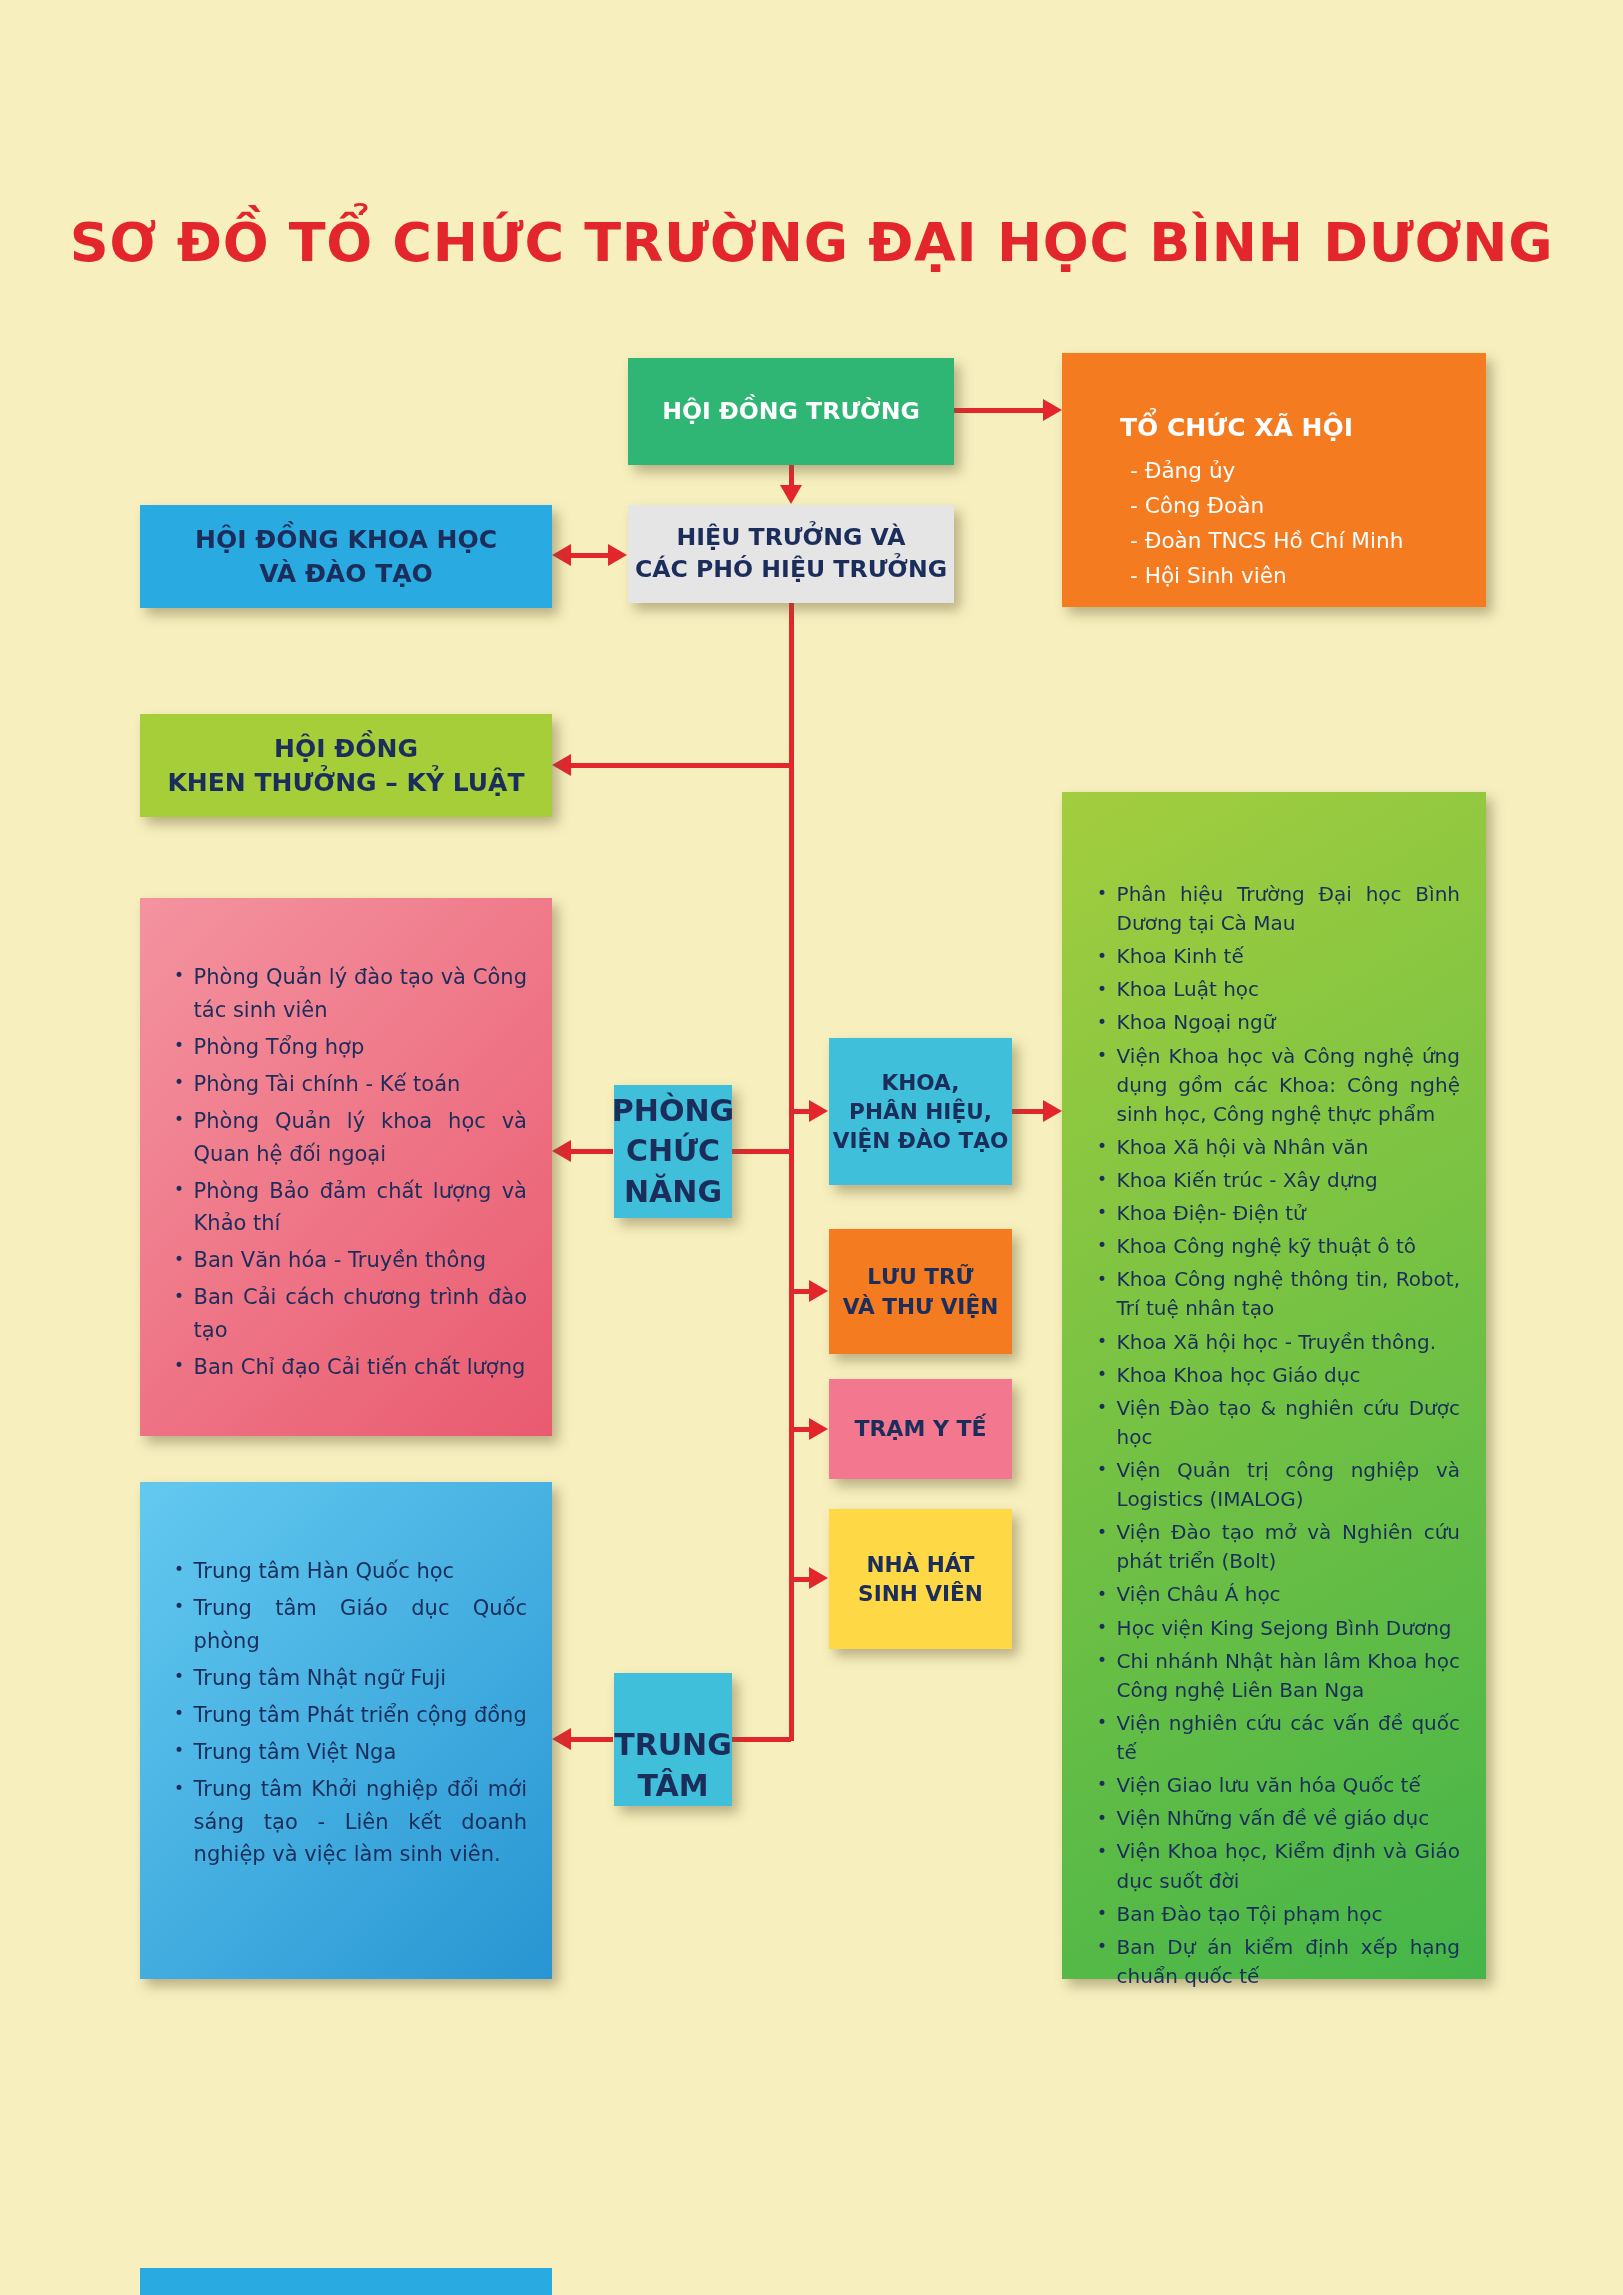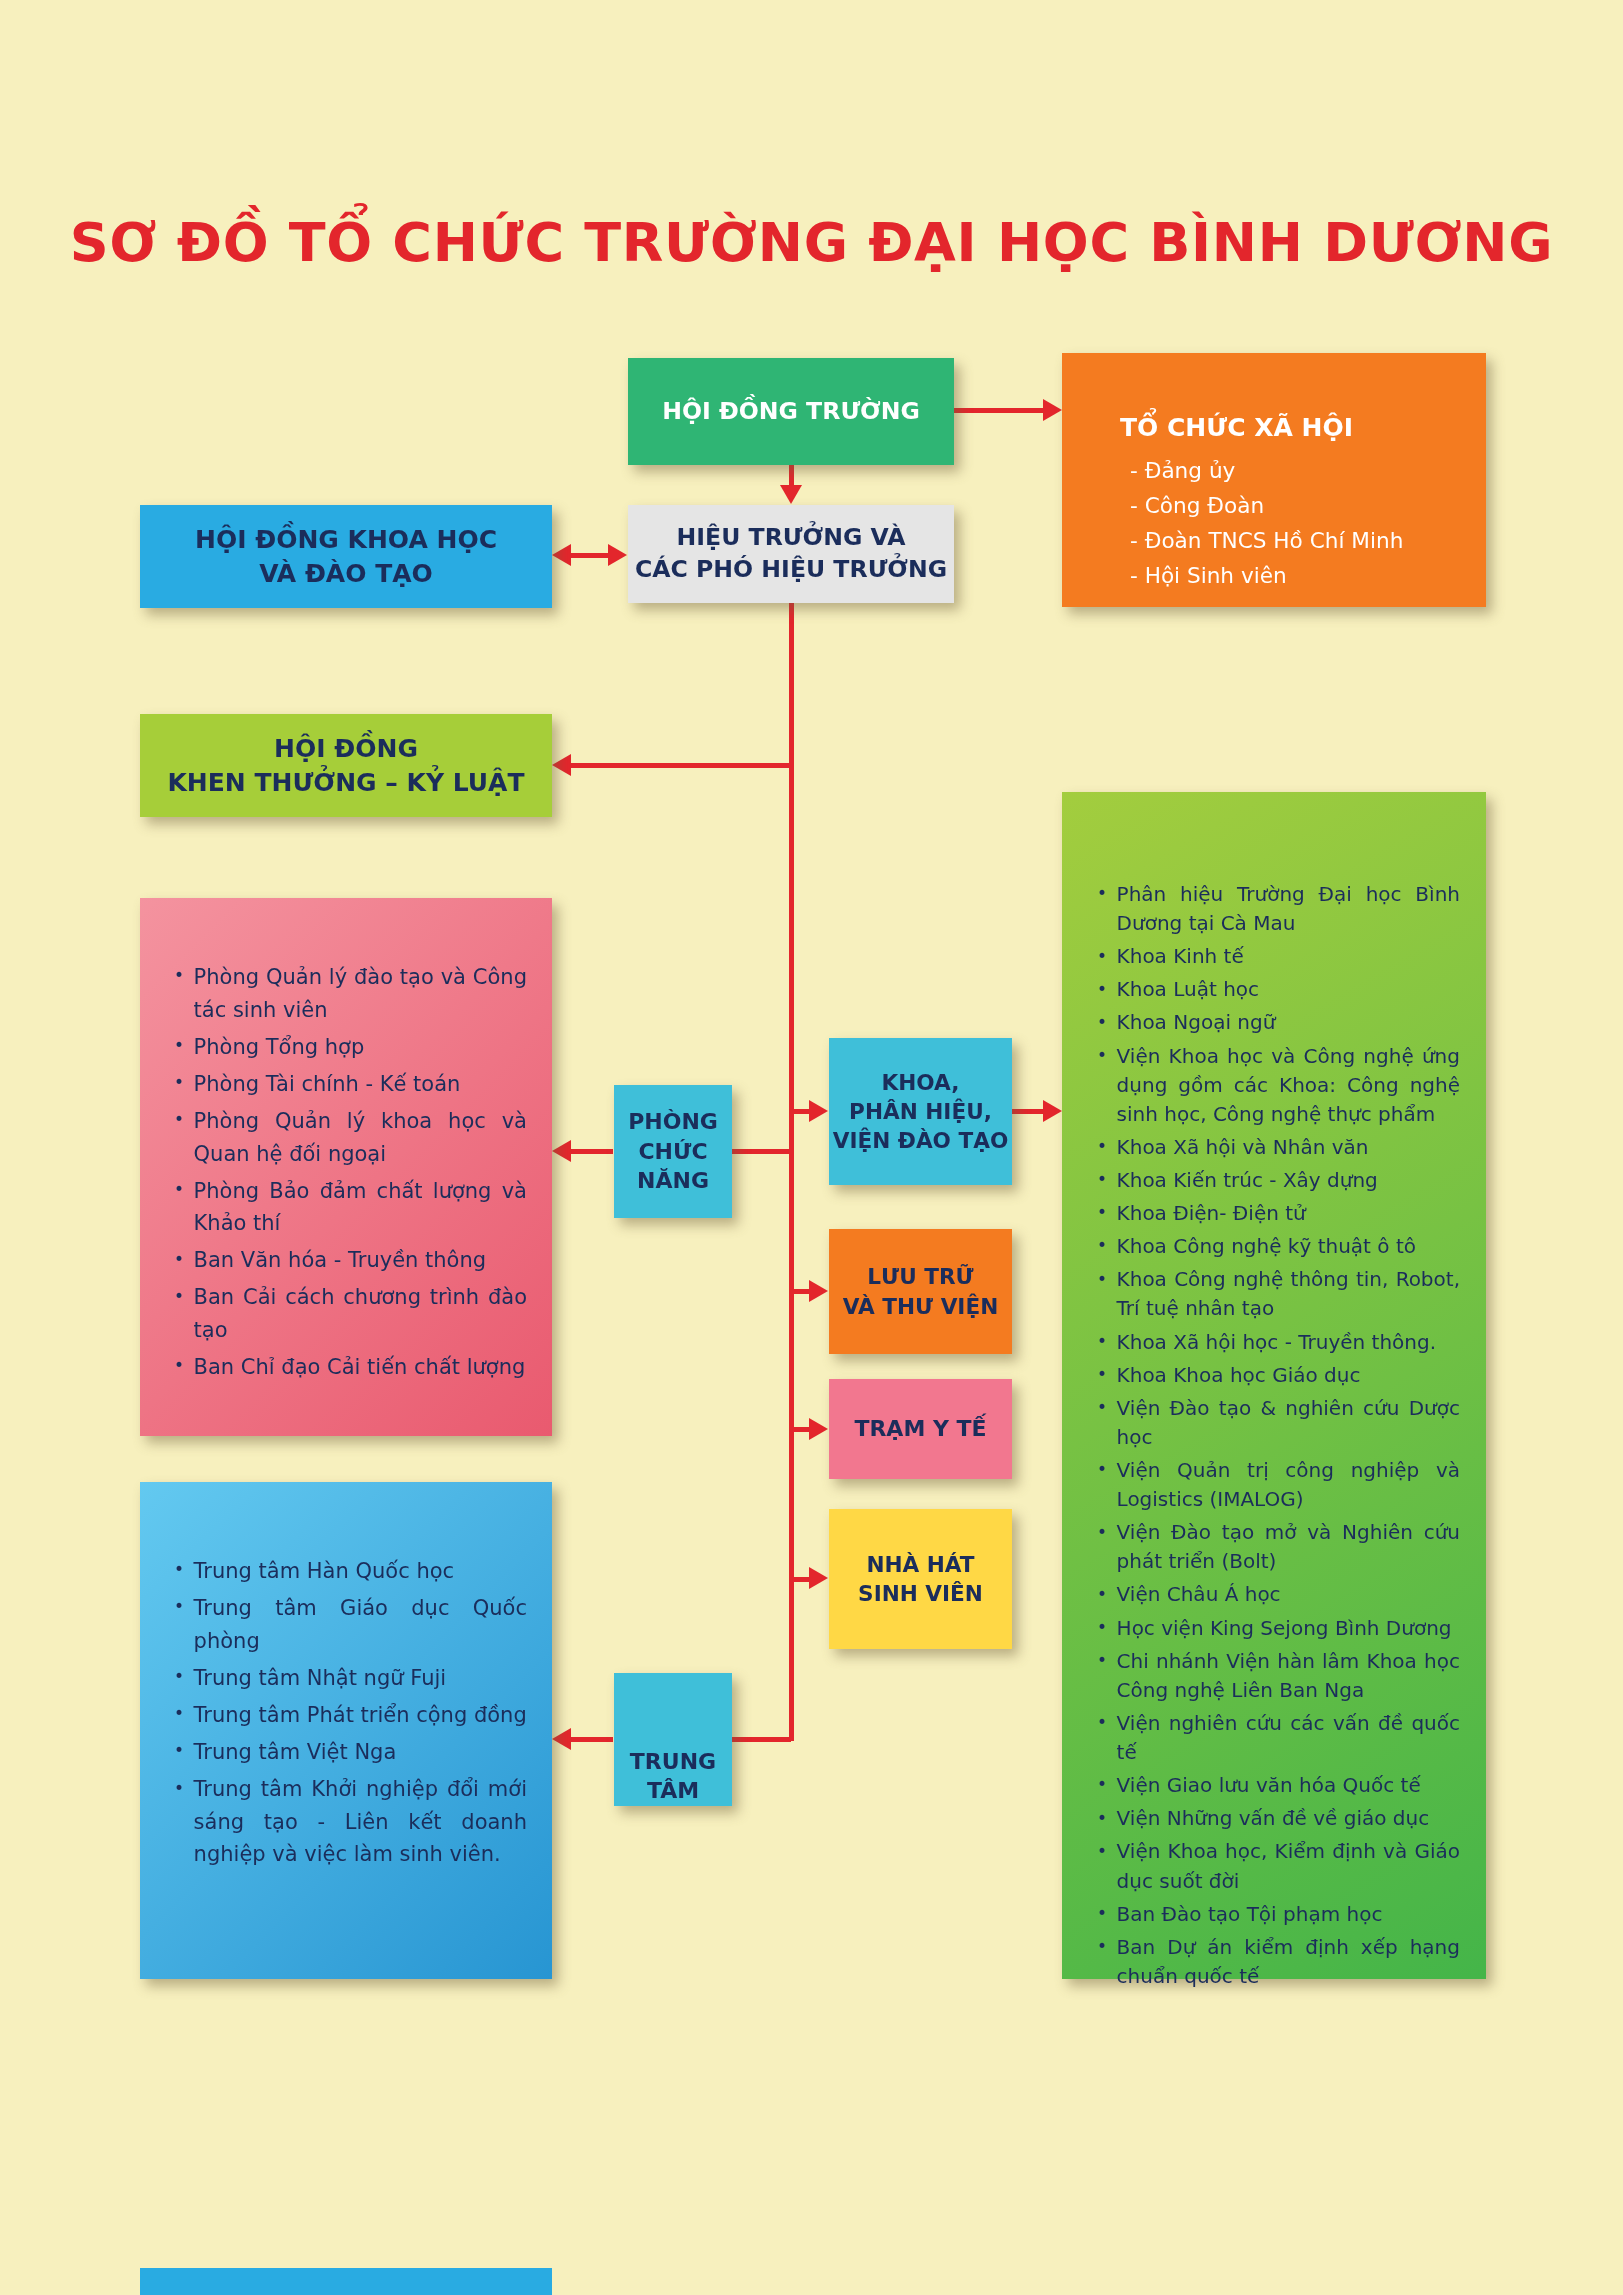--- a/index.html
+++ b/index.html
@@ -37,21 +37,21 @@
   #b-nh{left:829px;top:1509px;width:183px;height:140px;background:#FFD845;}
   #b-tt{left:614px;top:1673px;width:118px;height:133px;background:#3FBFD9;align-items:flex-end;}
   #b-blue{left:140px;top:1482px;width:412px;height:497px;
           background:linear-gradient(135deg,#63C9F0 0%,#2795D2 100%);
           display:block;padding:73px 25px 0 30px;}
   #b-green{left:1062px;top:792px;width:424px;height:1187px;
            background:linear-gradient(150deg,#A3CD3E 0%,#44B549 100%);
            display:block;padding:88px 26px 7px 31px;}
   #b-strip{left:140px;top:2268px;width:412px;height:27.5px;background:#29ABE2;box-shadow:none;}
 
-  #b-pcn .label,#b-tt .label{font-size:22px;}
+  #b-pcn .label,#b-tt .label{font-size:30px;}
   #b-kph .label,#b-lt .label,#b-nh .label{font-size:21.6px;}
   #b-yt .label{font-size:22px;}
   #b-hdkh .label,#b-kt .label{font-size:25px;}
 
   
   .txh-title{color:#fff;font-weight:bold;font-size:25px;margin:0 0 13px 0;}
   ul.dash-list{list-style:none;margin:10px;padding:0;color:#fff;font-size:21.6px;line-height:1.5;}
   ul.dash-list li{margin-bottom:2.6px;}
 
   
@@ -226,21 +226,21 @@
         <li>Khoa Điện- Điện tử</li>
         <li>Khoa Công nghệ kỹ thuật ô tô</li>
         <li>Khoa Công nghệ thông tin, Robot, Trí tuệ nhân tạo</li>
         <li>Khoa Xã hội học - Truyền thông.</li>
         <li>Khoa Khoa học Giáo dục</li>
         <li>Viện Đào tạo &amp; nghiên cứu Dược học</li>
         <li>Viện Quản trị công nghiệp và Logistics (IMALOG)</li>
         <li>Viện Đào tạo mở và Nghiên cứu phát triển (Bolt)</li>
         <li>Viện Châu Á học</li>
         <li>Học viện King Sejong Bình Dương</li>
-        <li>Chi nhánh Viện hàn lâm Khoa học Công nghệ Liên Ban Nga</li>
+        <li>Chi nhánh Nhật hàn lâm Khoa học Công nghệ Liên Ban Nga</li>
         <li>Viện nghiên cứu các vấn đề quốc tế</li>
         <li>Viện Giao lưu văn hóa Quốc tế</li>
         <li>Viện Những vấn đề về giáo dục</li>
         <li>Viện Khoa học, Kiểm định và Giáo dục suốt đời</li>
         <li>Ban Đào tạo Tội phạm học</li>
         <li>Ban Dự án kiểm định xếp hạng chuẩn quốc tế</li>
       </ul>
   </div>
 
   <div class="box" id="b-strip"></div>

